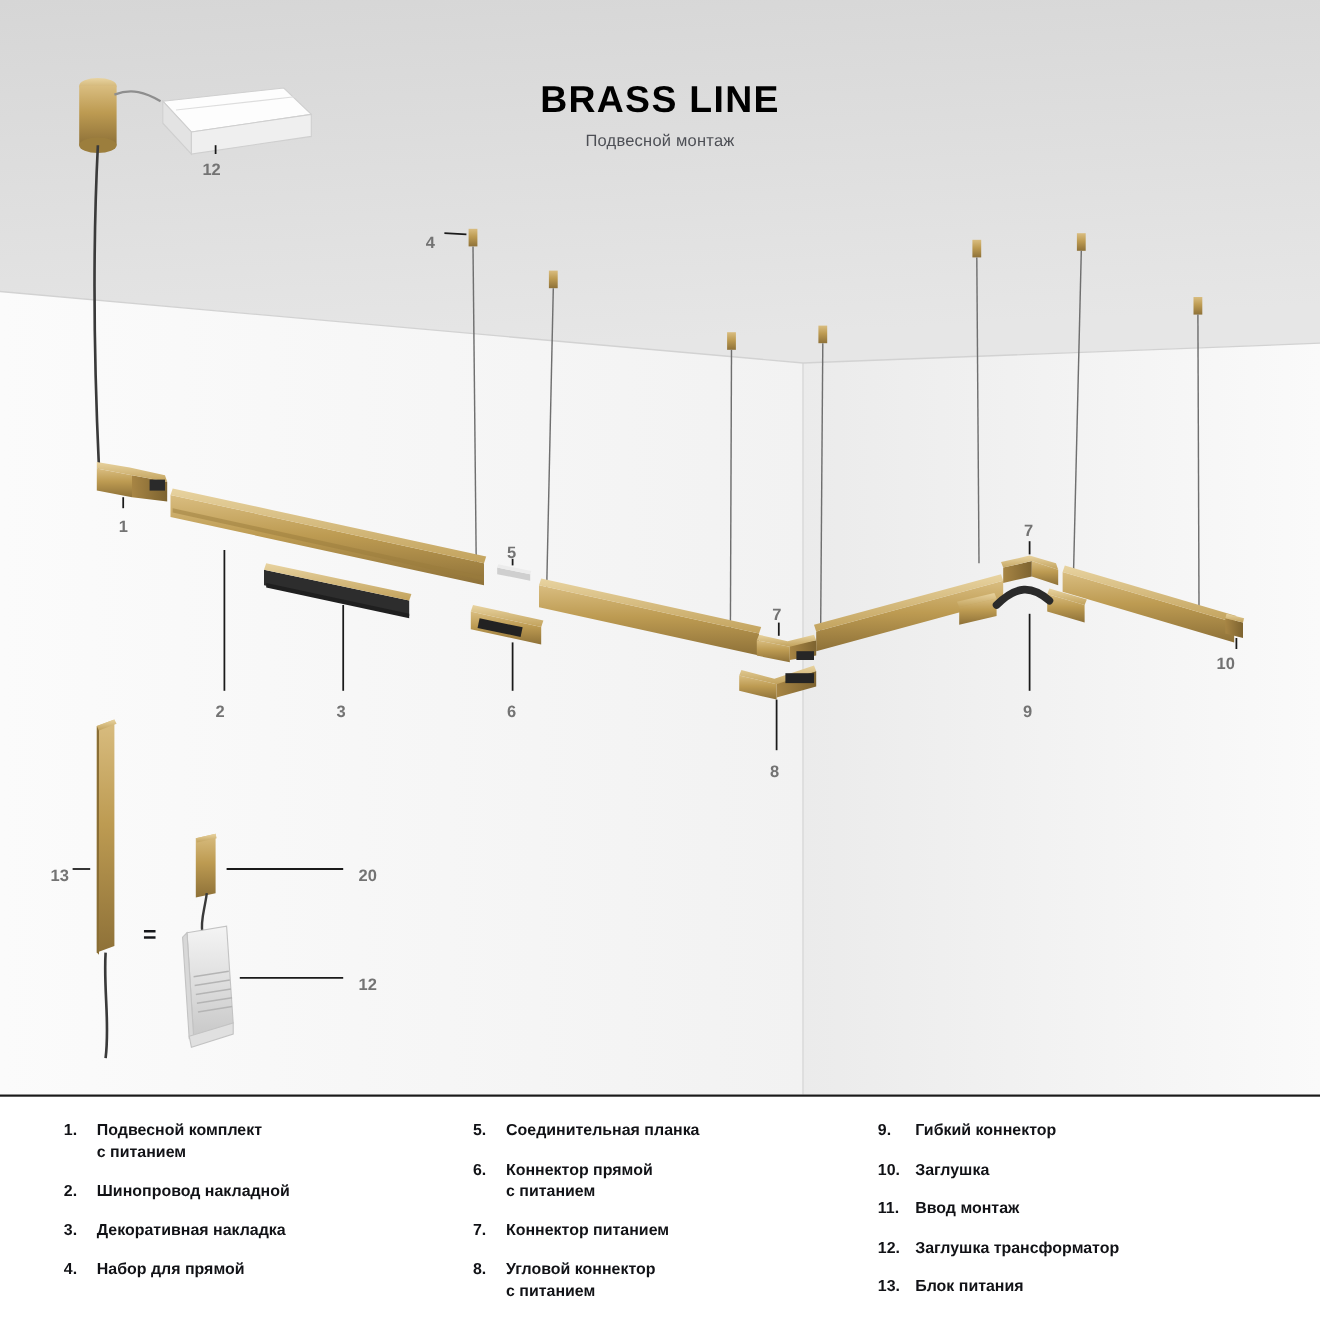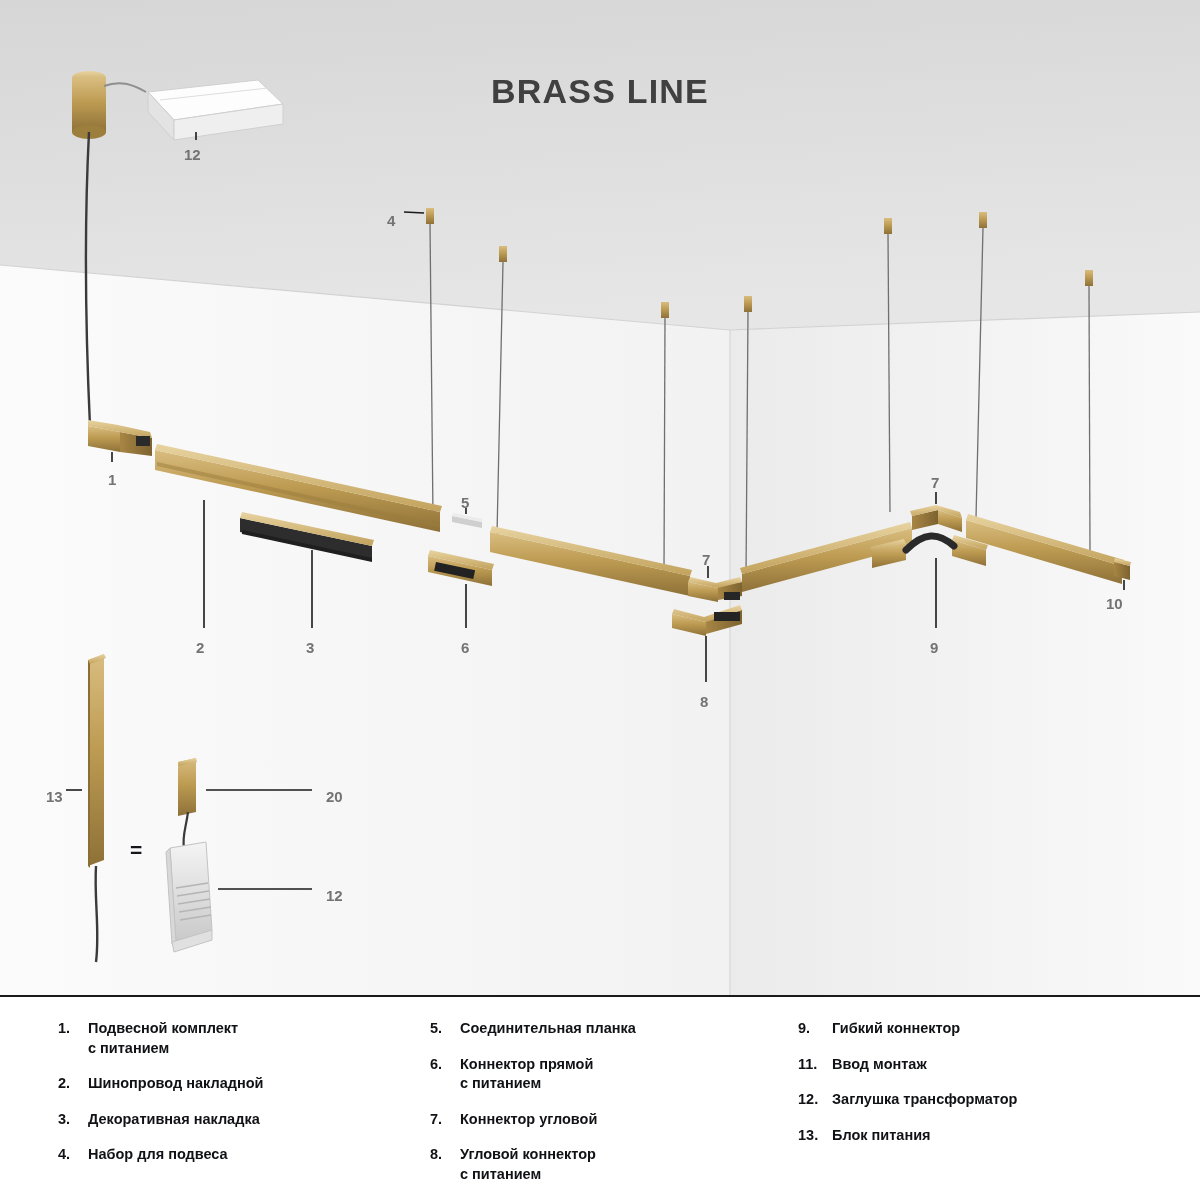--- a/index.html
+++ b/index.html
@@ -39,21 +39,21 @@
     left: 0;
     top: 74px;
     width: 1200px;
     text-align: center;
     pointer-events: none;
   }
   .title-main {
     font-size: 34px;
     font-weight: bold;
     letter-spacing: 1.2px;
-    color: #404040;
+    color: #000000;
     line-height: 1.05;
   }
   .title-sub {
     margin-top: 10px;
     font-size: 15px;
     color: #4d4f55;
     letter-spacing: 0.2px;
   }
 
   
@@ -326,20 +326,21 @@
         </g>
         <polygon points="172,942 212,930 212,940 174,952" fill="#e0e0e0" stroke="#c3c3c3" stroke-width="1"></polygon>
         <line x1="218" y1="889" x2="312" y2="889" stroke="#1a1a1a" stroke-width="1.6"></line>
       </g>
 
     </svg>
   </div>
 
   <div class="title-block">
     <div class="title-main">BRASS LINE</div>
+    <div class="title-sub">Подвесной монтаж</div>
   </div>
 
   <div class="callout" id="c1" style="left:108px;  top:472px;">1</div>
   <div class="callout" id="c2" style="left:196px;  top:640px;">2</div>
   <div class="callout" id="c3" style="left:306px;  top:640px;">3</div>
   <div class="callout" id="c4" style="left:387px;  top:213px;">4</div>
   <div class="callout" id="c5" style="left:461px;  top:495px;">5</div>
   <div class="callout" id="c6" style="left:461px;  top:640px;">6</div>
   <div class="callout" id="c7a" style="left:702px;  top:552px;">7</div>
   <div class="callout" id="c8" style="left:700px;  top:694px;">8</div>
@@ -364,51 +365,55 @@
       <div class="legend-item">
         <span class="legend-num">2.</span>
         <span class="legend-text">Шинопровод накладной</span>
       </div>
       <div class="legend-item">
         <span class="legend-num">3.</span>
         <span class="legend-text">Декоративная накладка</span>
       </div>
       <div class="legend-item">
         <span class="legend-num">4.</span>
-        <span class="legend-text">Набор для подвеса</span>
+        <span class="legend-text">Набор для прямой</span>
       </div>
     </div>
 
     <div class="legend-col c2">
       <div class="legend-item">
         <span class="legend-num">5.</span>
         <span class="legend-text">Соединительная планка</span>
       </div>
       <div class="legend-item">
         <span class="legend-num">6.</span>
         <span class="legend-text">Коннектор прямой
 с питанием</span>
       </div>
       <div class="legend-item">
         <span class="legend-num">7.</span>
-        <span class="legend-text">Коннектор угловой</span>
+        <span class="legend-text">Коннектор питанием</span>
       </div>
       <div class="legend-item">
         <span class="legend-num">8.</span>
         <span class="legend-text">Угловой коннектор
 с питанием</span>
       </div>
     </div>
 
     <div class="legend-col c3">
       <div class="legend-item">
         <span class="legend-num wide">9.</span>
         <span class="legend-text">Гибкий коннектор</span>
       </div>
       <div class="legend-item">
+        <span class="legend-num wide">10.</span>
+        <span class="legend-text">Заглушка</span>
+      </div>
+      <div class="legend-item">
         <span class="legend-num wide">11.</span>
         <span class="legend-text">Ввод монтаж</span>
       </div>
       <div class="legend-item">
         <span class="legend-num wide">12.</span>
         <span class="legend-text">Заглушка трансформатор</span>
       </div>
       <div class="legend-item">
         <span class="legend-num wide">13.</span>
         <span class="legend-text">Блок питания</span>

